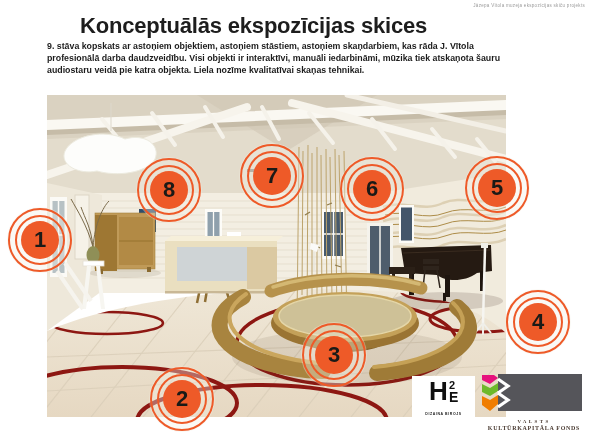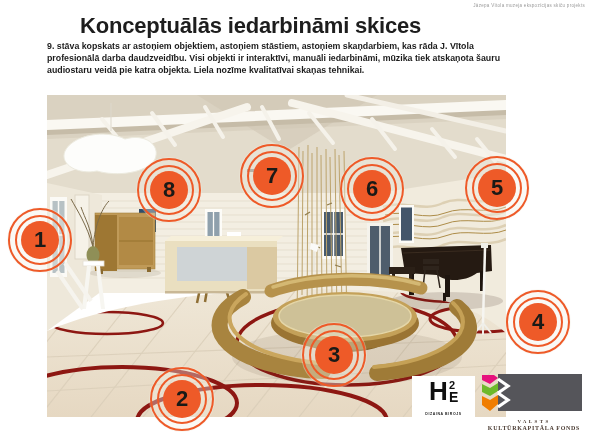--- a/index.html
+++ b/index.html
@@ -39,21 +39,21 @@
                text-align:center;}
   .vkkf .l1{font-size:5px;letter-spacing:2.4px;margin-top:3px;}
   .vkkf .l2{font-size:6px;letter-spacing:.7px;margin-top:1px;}
 </style>
 </head>
 <body>
 
 <div id="page">
 
   <div class="corner-note">Jāzepa Vītola muzeja ekspozīcijas skiču projekts</div>
-  <h1 class="title">Konceptuālās iedarbināmi skices</h1>
+  <h1 class="title">Konceptuālās ekspozīcijas skices</h1>
   <p class="desc">9. stāva kopskats ar astoņiem objektiem, astoņiem stāstiem, astoņiem skaņdarbiem, kas rāda J. Vītola profesionālā darba daudzveidību. Visi objekti ir interaktīvi, manuāli iedarbināmi, mūzika tiek atskaņota šauru audiostaru veidā pie katra objekta. Liela nozīme kvalitatīvai skaņas tehnikai.</p>
 
   <svg class="render" viewBox="0 0 459 322">
     <defs>
       <linearGradient id="floorG" x1="0" y1="0" x2="0" y2="1">
         <stop offset="0" stop-color="#efe7d7"></stop>
           <stop offset="1" stop-color="#e6d8c2"></stop>
       </linearGradient>
       <clipPath id="floorClip">
         <path d="M0,236 C90,198 230,190 332,196 C395,200 432,214 459,238 L459,322 L0,322 Z"></path>

